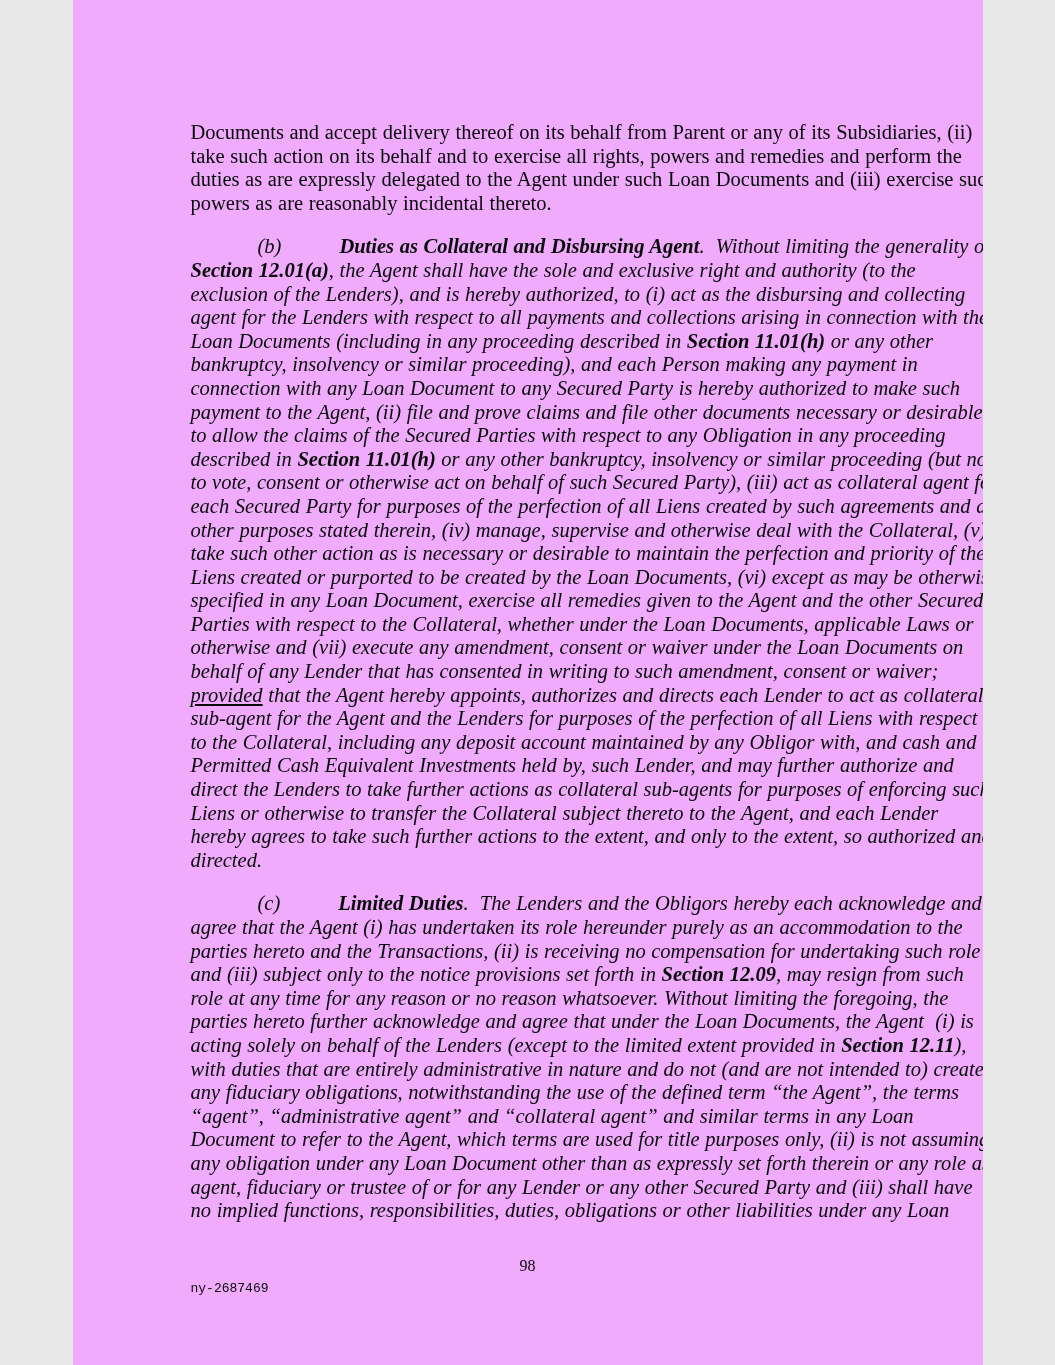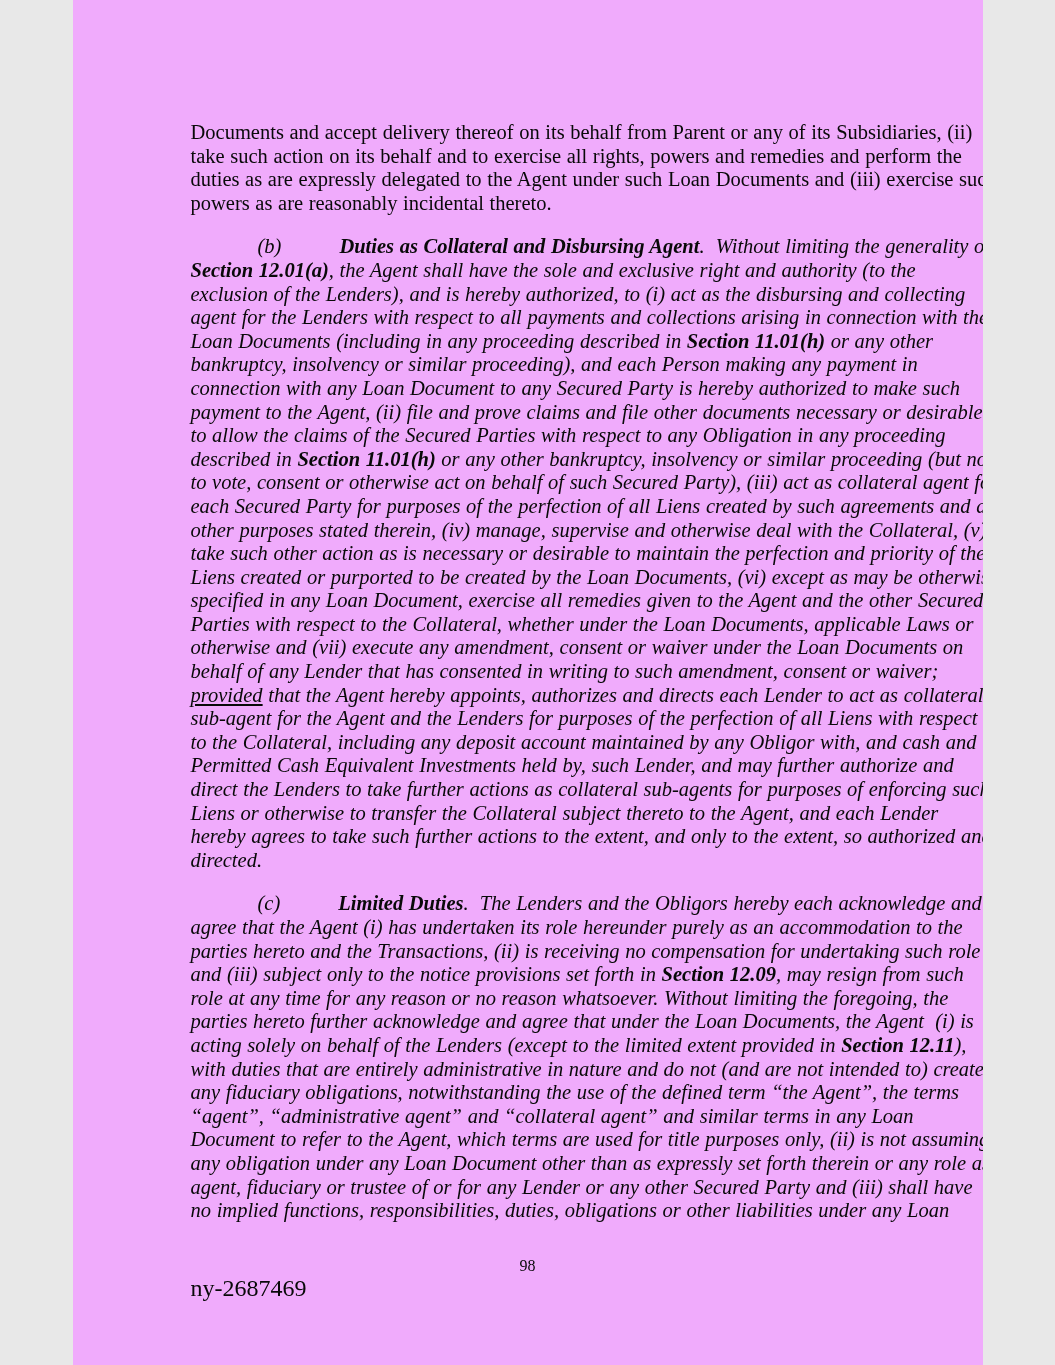--- a/index.html
+++ b/index.html
@@ -46,22 +46,23 @@
     left: 0;
     width: 100%;
     text-align: center;
     font-size: 16px;
     line-height: 23px;
   }
   .footer-id {
     position: absolute;
     top: 1277px;
     left: 118px;
-    font-size: 24px;
+    font-size: 13px;
     line-height: 23px;
+    font-family: Liberation Mono, monospace;
   }
 </style>
 </head>
 <body>
 
 <div class="page">
   <div class="content">
     <p class="para"><span>Documents and accept delivery thereof on its behalf from Parent or any of its Subsidiaries, (ii) take such action on its behalf and to exercise all rights, powers and remedies and perform the duties as are expressly delegated to the Agent under such Loan Documents and (iii) exercise such powers as are reasonably incidental thereto.</span></p>
     <p class="para indent"><span>(b)</span><span class="run-tab"></span><span class="run-b">Duties as Collateral and Disbursing Agent</span><span>.&nbsp; Without limiting the generality of </span><span class="run-b">Section 12.01(a)</span><span>, the Agent shall have the sole and exclusive right and authority (to the exclusion of the Lenders), and is hereby authorized, to (i) act as the disbursing and collecting agent for the Lenders with respect to all payments and collections arising in connection with the Loan Documents (including in any proceeding described in </span><span class="run-b">Section 11.01(h)</span><span> or any other bankruptcy, insolvency or similar proceeding), and each Person making any payment in connection with any Loan Document to any Secured Party is hereby authorized to make such payment to the Agent, (ii) file and prove claims and file other documents necessary or desirable to allow the claims of the Secured Parties with respect to any Obligation in any proceeding described in </span><span class="run-b">Section 11.01(h)</span><span> or any other bankruptcy, insolvency or similar proceeding (but not to vote, consent or otherwise act on behalf of such Secured Party), (iii) act as collateral agent for each Secured Party for purposes of the perfection of all Liens created by such agreements and all other purposes stated therein, (iv) manage, supervise and otherwise deal with the Collateral, (v) take such other action as is necessary or desirable to maintain the perfection and priority of the Liens created or purported to be created by the Loan Documents, (vi) except as may be otherwise specified in any Loan Document, exercise all remedies given to the Agent and the other Secured Parties with respect to the Collateral, whether under the Loan Documents, applicable Laws or otherwise and (vii) execute any amendment, consent or waiver under the Loan Documents on behalf of any Lender that has consented in writing to such amendment, consent or waiver; </span><span class="run-u">provided</span><span> that the Agent hereby appoints, authorizes and directs each Lender to act as collateral sub-agent for the Agent and the Lenders for purposes of the perfection of all Liens with respect to the Collateral, including any deposit account maintained by any Obligor with, and cash and Permitted Cash Equivalent Investments held by, such Lender, and may further authorize and direct the Lenders to take further actions as collateral sub-agents for purposes of enforcing such Liens or otherwise to transfer the Collateral subject thereto to the Agent, and each Lender hereby agrees to take such further actions to the extent, and only to the extent, so authorized and directed.</span></p>
     <p class="para indent"><span>(c)</span><span class="run-tab"></span><span class="run-b">Limited Duties</span><span>.&nbsp; The Lenders and the Obligors hereby each acknowledge and agree that the Agent (i) has undertaken its role hereunder purely as an accommodation to the parties hereto and the Transactions, (ii) is receiving no compensation for undertaking such role and (iii) subject only to the notice provisions set forth in </span><span class="run-b">Section 12.09</span><span>, may resign from such role at any time for any reason or no reason whatsoever. Without limiting the foregoing, the parties hereto further acknowledge and agree that under the Loan Documents, the Agent &nbsp;(i) is acting solely on behalf of the Lenders (except to the limited extent provided in </span><span class="run-b">Section 12.11</span><span>), with duties that are entirely administrative in nature and do not (and are not intended to) create any fiduciary obligations, notwithstanding the use of the defined term “the Agent”, the terms “agent”, “administrative agent” and “collateral agent” and similar terms in any Loan Document to refer to the Agent, which terms are used for title purposes only, (ii) is not assuming any obligation under any Loan Document other than as expressly set forth therein or any role as agent, fiduciary or trustee of or for any Lender or any other Secured Party and (iii) shall have no implied functions, responsibilities, duties, obligations or other liabilities under any Loan</span></p>

